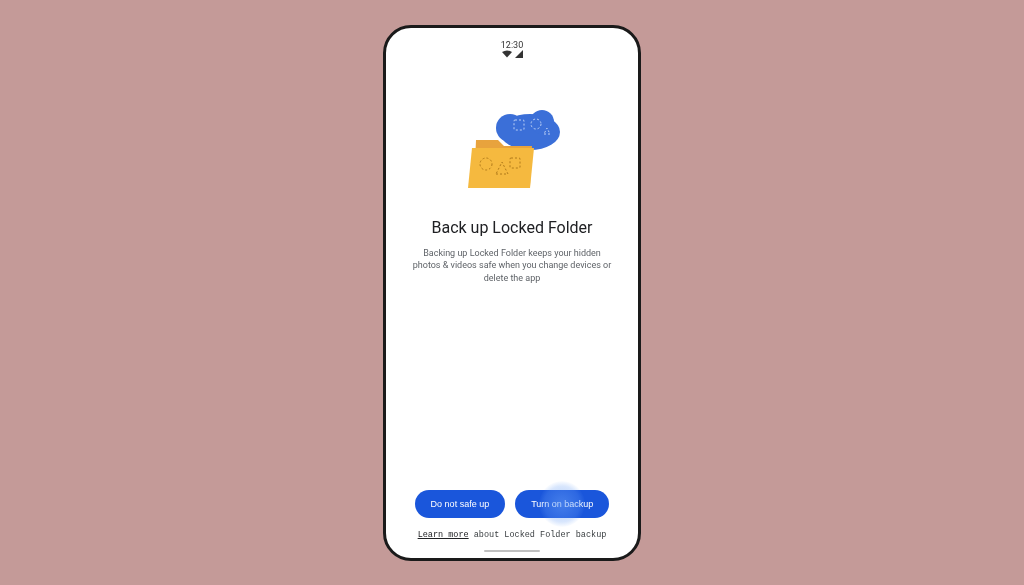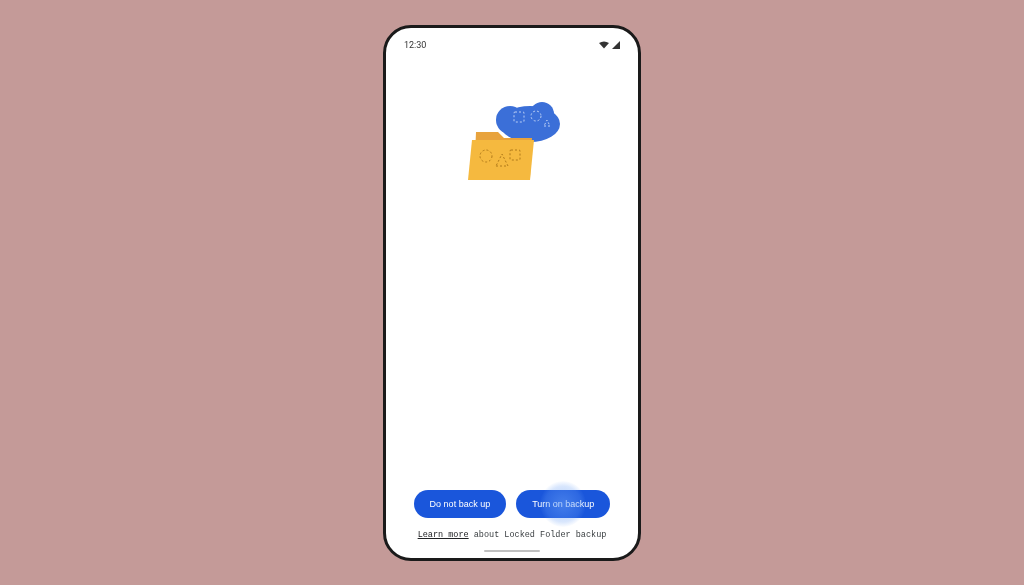--- a/index.html
+++ b/index.html
@@ -24,20 +24,21 @@
       display: flex;
       flex-direction: column;
     }
     .status-bar {
       display: flex;
       justify-content: space-between;
       align-items: center;
       font-size: 9px;
       color: #333;
       padding: 2px 4px 0;
+      flex-direction: column;
     }
     .status-icons { display: flex; gap: 3px; align-items: center; }
     .content {
       flex: 1;
       display: flex;
       flex-direction: column;
       align-items: center;
       padding-top: 42px;
     }
     .illustration {
@@ -155,25 +156,27 @@
         </g>
 
         <g fill="none" stroke="#b07a1a" stroke-width="1" stroke-dasharray="2 2">
           <circle cx="34" cy="64" r="6"></circle>
           <path d="M44 74 L56 74 L50 62 Z"></path>
           <rect x="58" y="58" width="10" height="10" rx="1"></rect>
         </g>
       </svg>
     </div>
 
+    <div class="title">Back up Locked Folder</div>
+    <div class="subtitle">Backing up Locked Folder keeps your hidden photos &amp; videos safe when you change devices or delete the app</div>
   </div>
 
   <div class="footer">
     <div class="buttons">
-      <button class="btn">Do not back up</button>
+      <button class="btn">Do not safe up</button>
       <div class="btn-primary-wrap">
         <button class="btn">Turn on backup</button>
         <div class="tap-ripple"></div>
       </div>
     </div>
     <div class="learn-more">
       <a href="#">Learn more</a><span> about Locked Folder backup</span>
     </div>
   </div>
 

